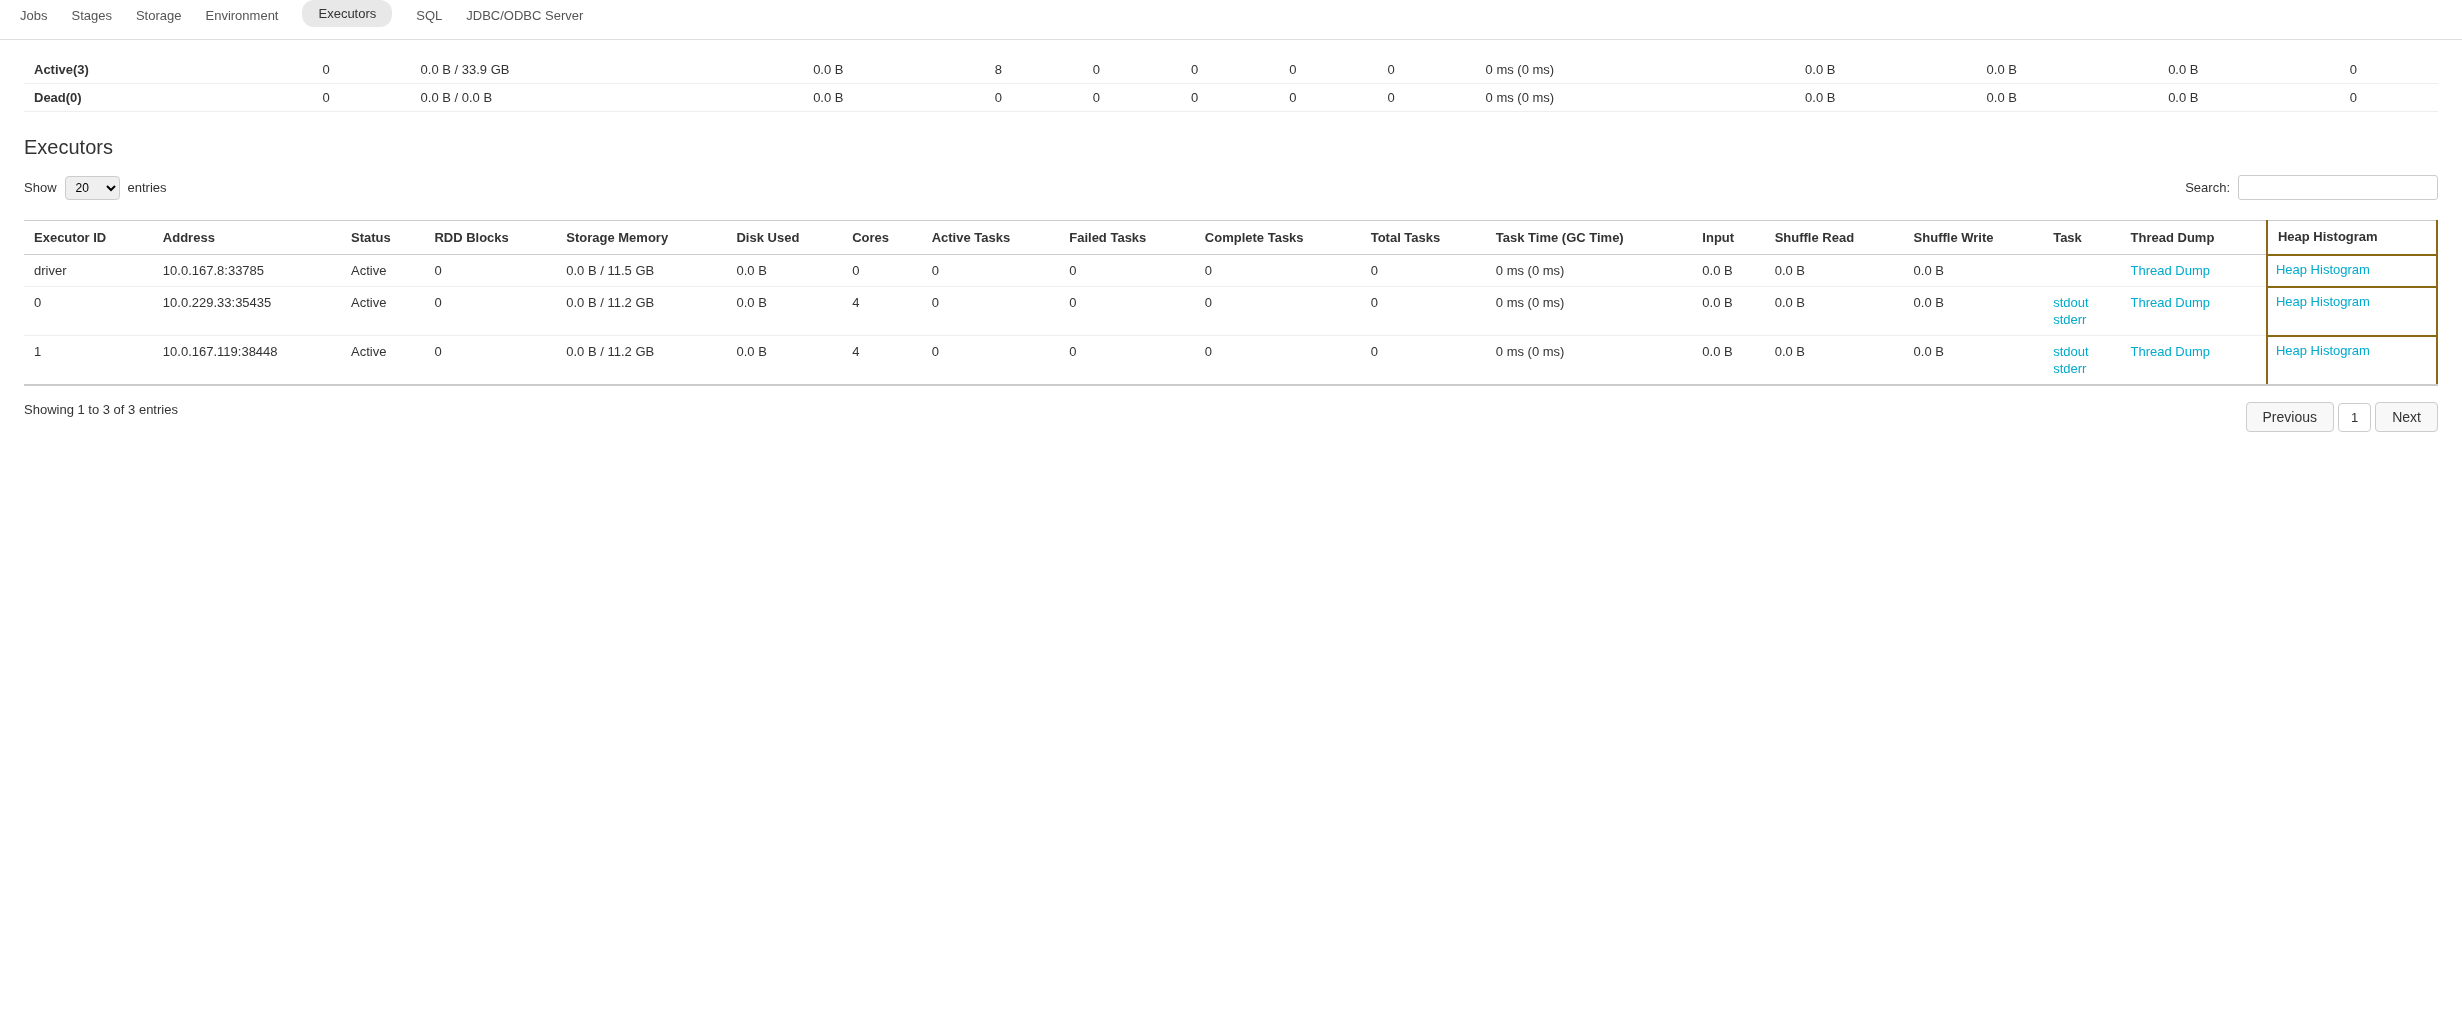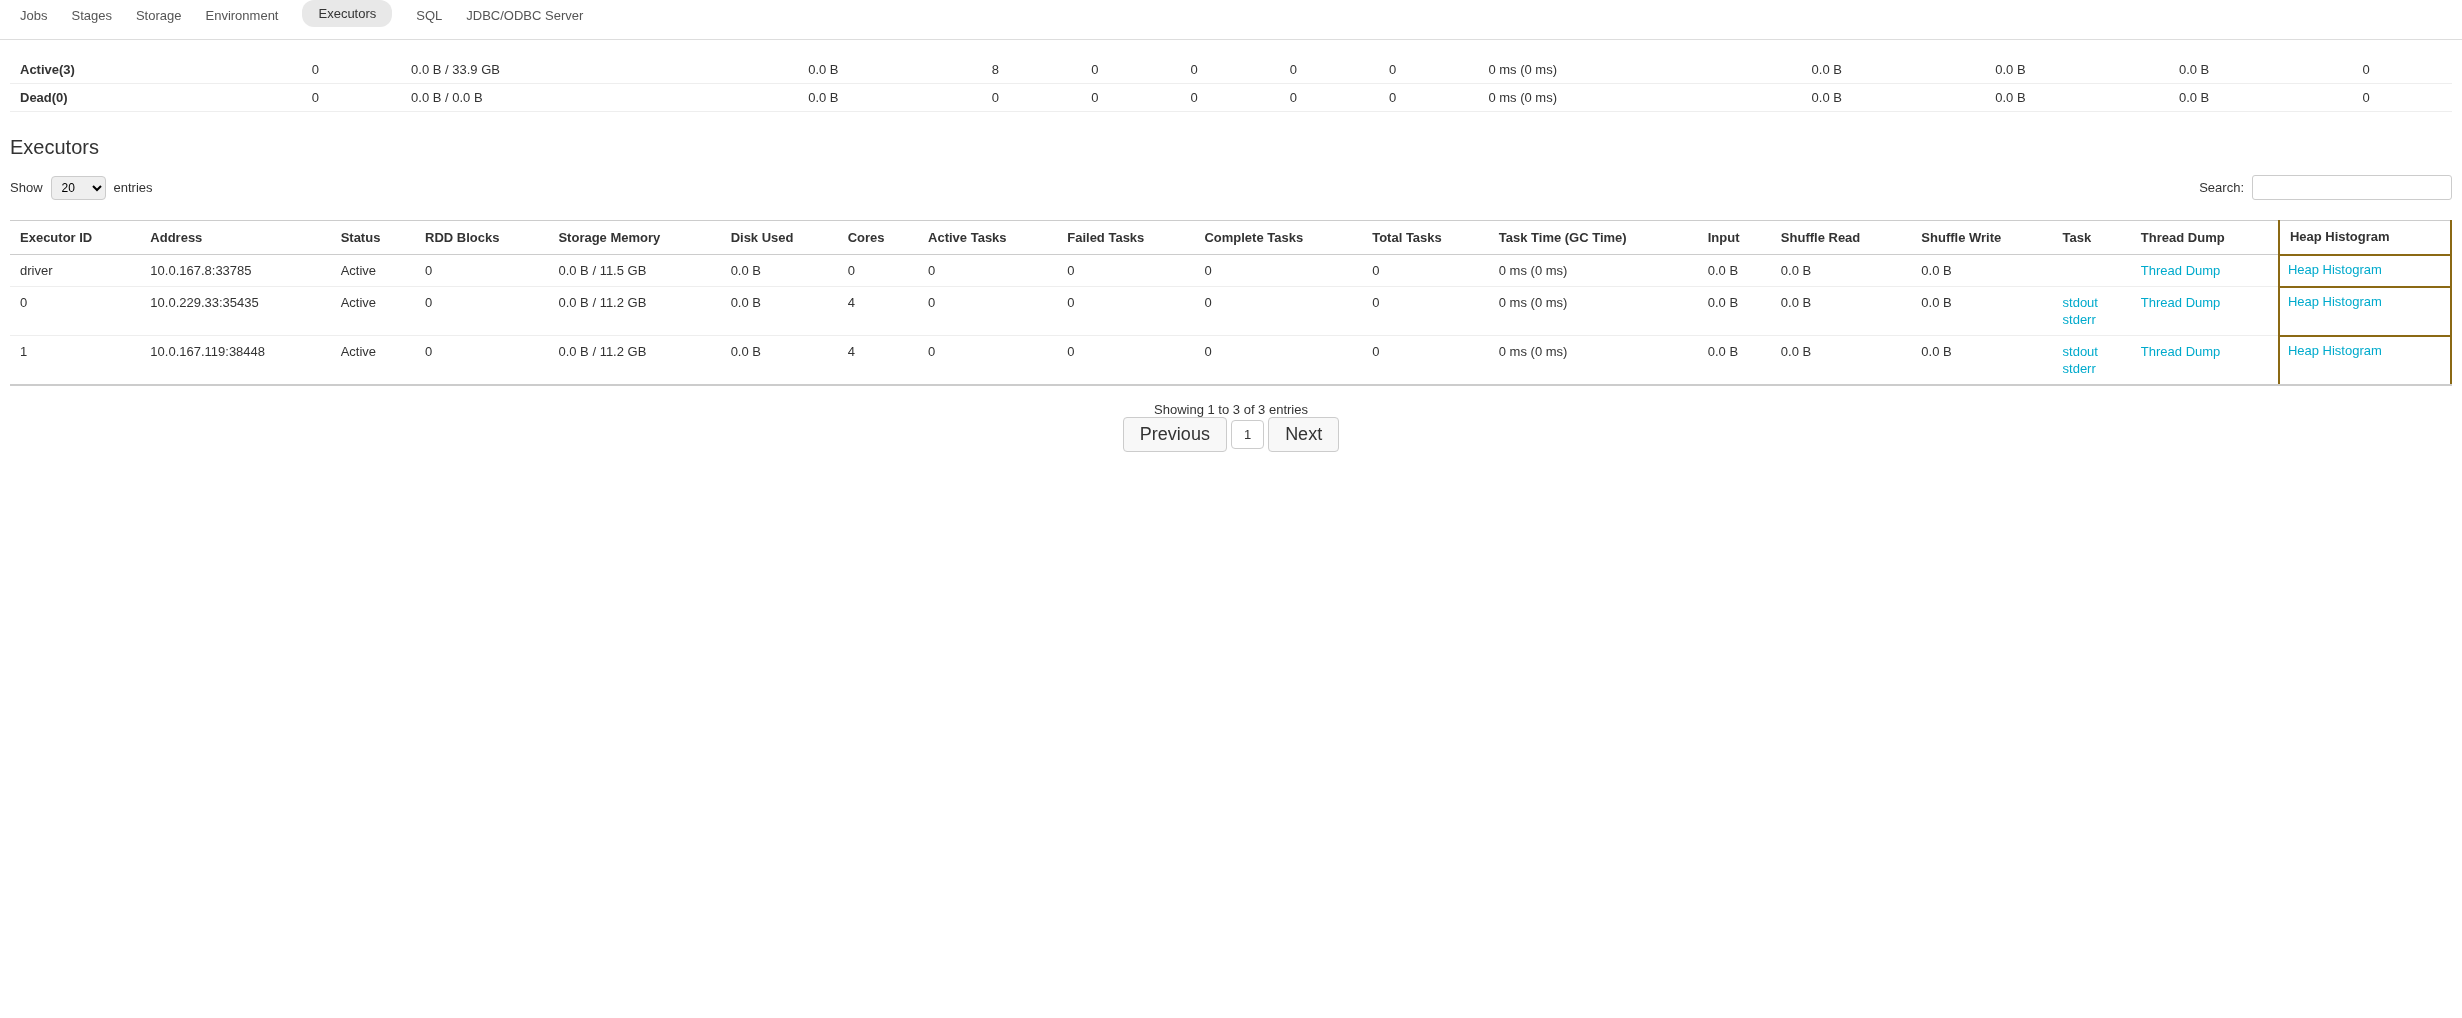--- a/index.html
+++ b/index.html
@@ -24,21 +24,21 @@
       padding: 8px 0;
       text-decoration: none;
     }
     .nav-item.active {
       background: #e8e8e8;
       border-radius: 12px;
       padding: 6px 16px;
       color: #333;
     }
     .content {
-      padding: 16px 10px;
+      padding: 16px 24px;
     }
     .summary-table {
       width: 100%;
       border-collapse: collapse;
       margin-bottom: 24px;
       font-size: 13px;
     }
     .summary-table td {
       padding: 6px 10px;
       white-space: nowrap;
@@ -124,37 +124,35 @@
       border-radius: 4px;
       padding: 6px 8px !important;
     }
     .heap-histogram-header {
       border: 2px solid #8B6914;
       border-radius: 4px;
       font-weight: bold;
     }
     .footer-row {
       display: flex;
-      align-items: center;
       justify-content: space-between;
       margin-top: 16px;
-      flex-direction: column;
     }
     .pagination {
       display: flex;
       align-items: center;
       gap: 4px;
     }
     .page-btn {
       border: 1px solid #ccc;
       background: #f8f8f8;
       border-radius: 4px;
       padding: 6px 16px;
       cursor: pointer;
-      font-size: 18px;
+      font-size: 14px;
       color: #333;
     }
     .page-num {
       border: 1px solid #ccc;
       background: #fff;
       border-radius: 4px;
       padding: 6px 12px;
       font-size: 13px;
     }
     .logs-cell {

